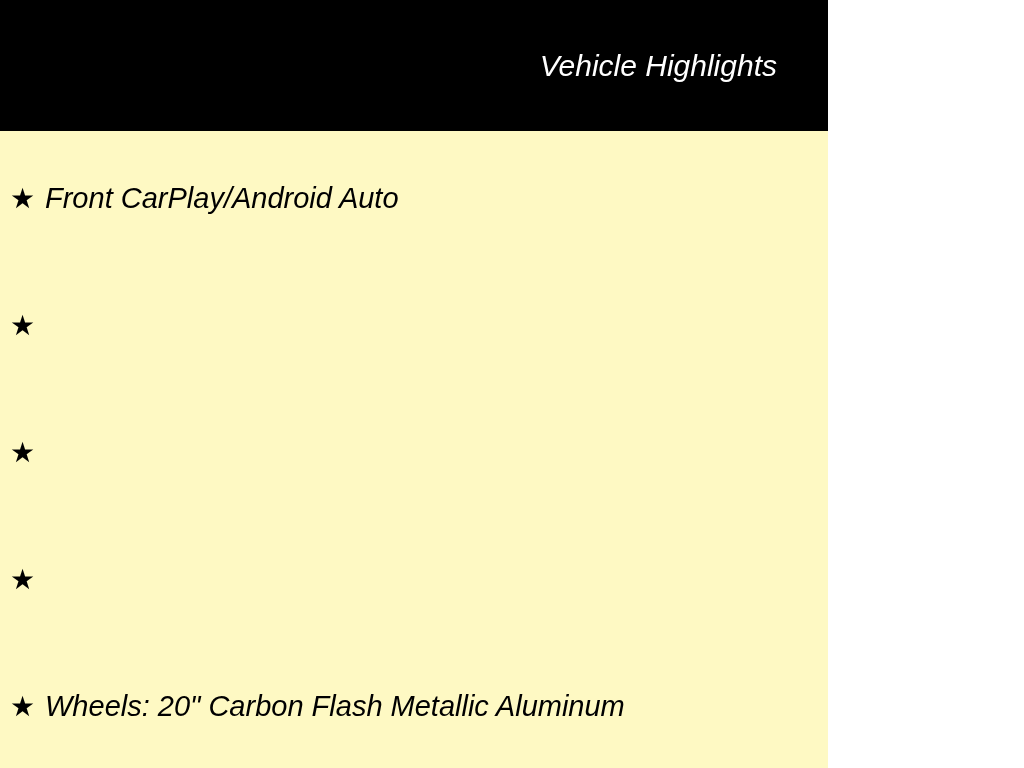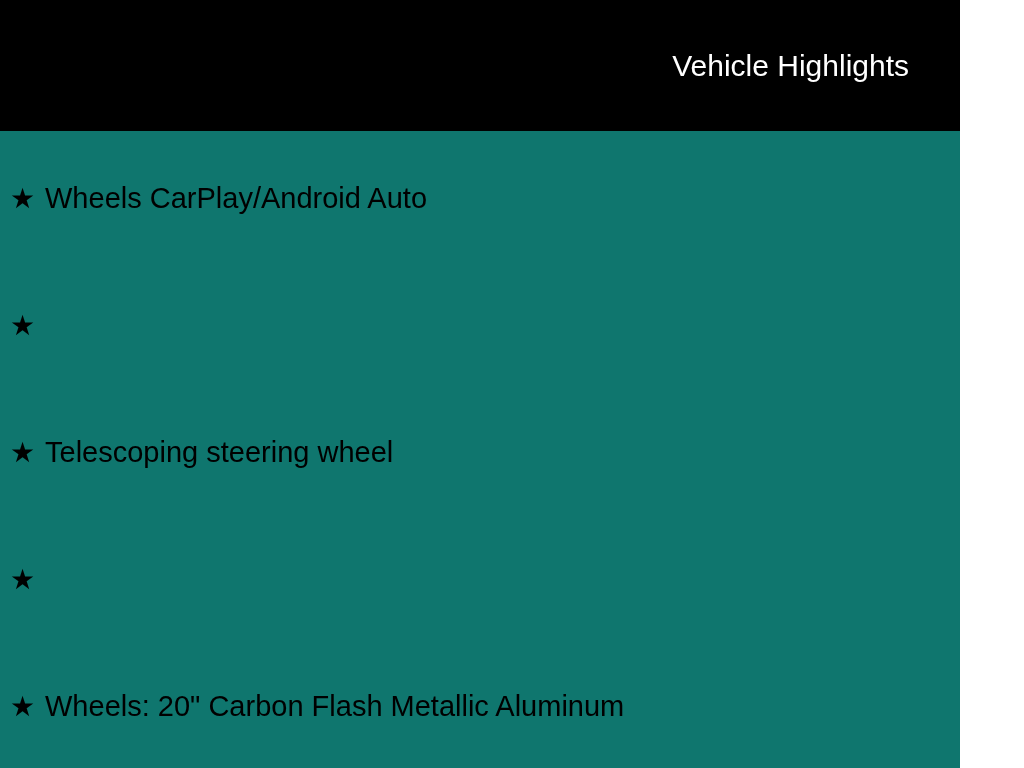--- a/index.html
+++ b/index.html
@@ -7,24 +7,25 @@
     padding: 0;
   }
   body {
     width: 1024px;
     height: 768px;
     overflow: hidden;
     background: #ffffff;
     font-family: "Liberation Sans", "DejaVu Sans", sans-serif;
   }
   .slide {
-    width: 960px;
+    width: 828px;
     height: 768px;
-    background: #0f766e;
+    background: #fef9c3;
     position: relative;
+    font-style: italic;
   }
   .header-bar {
     height: 131px;
     width: 100%;
     background: #000000;
     display: flex;
     align-items: center;
     justify-content: flex-end;
     padding-right: 51px;
     box-sizing: border-box;
@@ -65,28 +66,27 @@
 
 <div class="slide">
 
   <div class="header-bar">
     <div class="page-title">Vehicle Highlights</div>
   </div>
 
   <ul class="highlights-list">
     <li class="highlight-item">
       <span class="star-icon">★</span>
-      <span class="highlight-label">Wheels CarPlay/Android Auto</span>
+      <span class="highlight-label">Front CarPlay/Android Auto</span>
     </li>
     <li class="highlight-item">
       <span class="star-icon">★</span>
     </li>
     <li class="highlight-item">
       <span class="star-icon">★</span>
-      <span class="highlight-label">Telescoping steering wheel</span>
     </li>
     <li class="highlight-item">
       <span class="star-icon">★</span>
     </li>
     <li class="highlight-item">
       <span class="star-icon">★</span>
       <span class="highlight-label">Wheels: 20" Carbon Flash Metallic Aluminum</span>
     </li>
   </ul>
 

